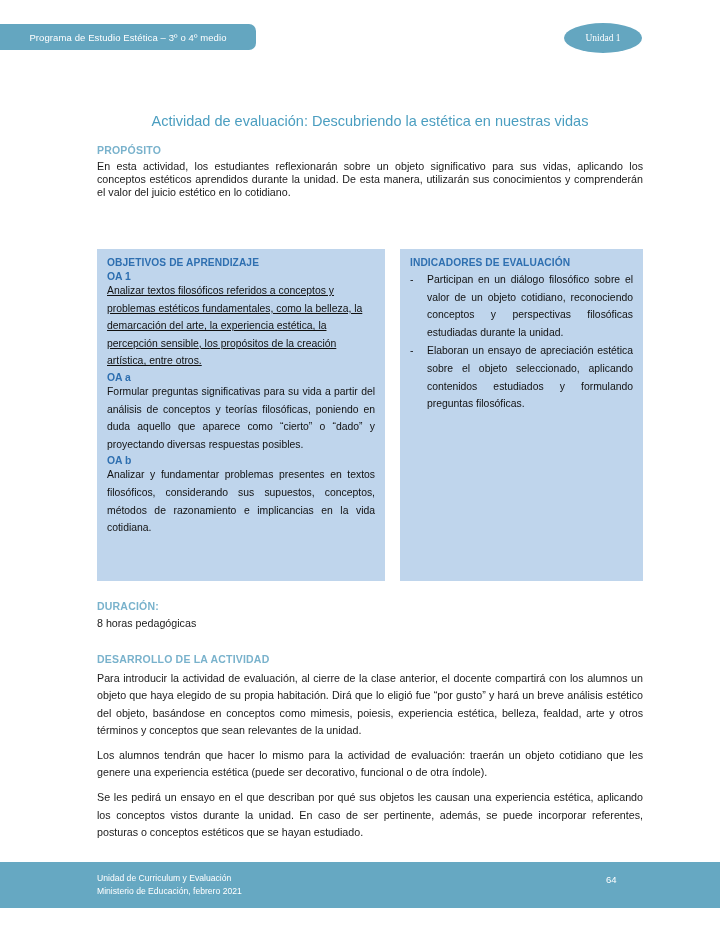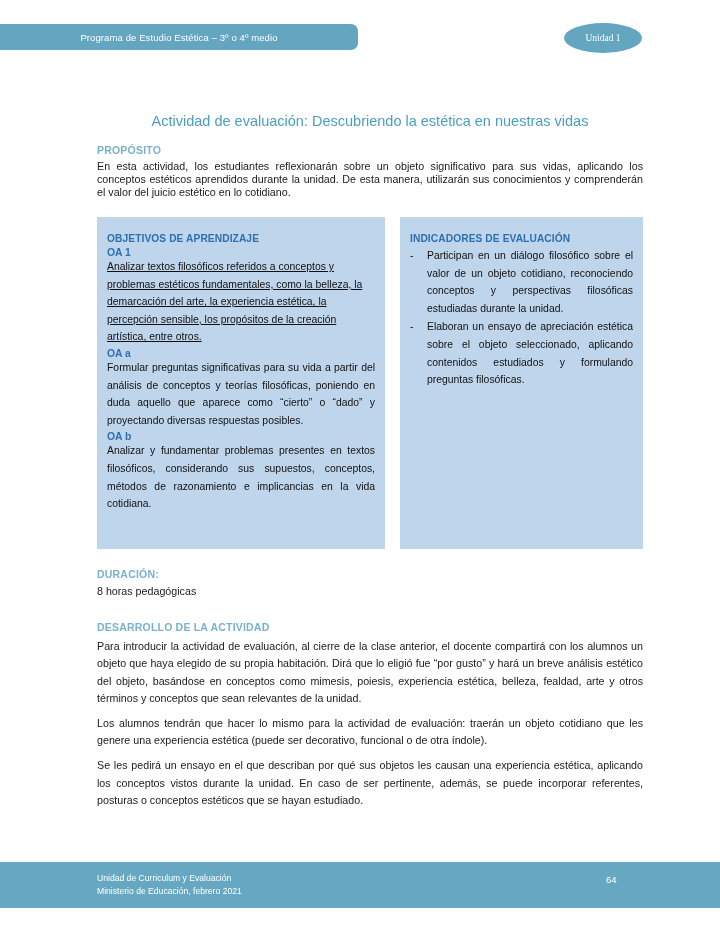--- a/index.html
+++ b/index.html
@@ -14,21 +14,21 @@
     color: #1a1a1a;
     position: relative;
     overflow: hidden;
   }
 
   
   .header-band {
     position: absolute;
     left: 0;
     top: 24px;
-    width: 358px;
+    width: 256px;
     height: 26px;
     background: #64A6C0;
     border-radius: 0 7px 7px 0;
     display: flex;
     align-items: center;
     justify-content: center;
   }
   .header-band-text {
     color: #ffffff;
     font-size: 9.5px;
@@ -87,21 +87,22 @@
 
   
   .boxes {
     display: flex;
     margin-top: 18px;
     align-items: flex-start;
   }
   .box {
     background: #BFD5EC;
     box-sizing: border-box;
-    padding: 16px 10px 10px 10px;
+    padding: 8px 10px 10px 10px;
+    margin-top: 32px;
   }
   .box-left {
     width: 288px;
     min-height: 332px;
   }
   .box-spacer { width: 15px; flex: none; }
   .box-right {
     width: 243px;
     min-height: 332px;
   }

